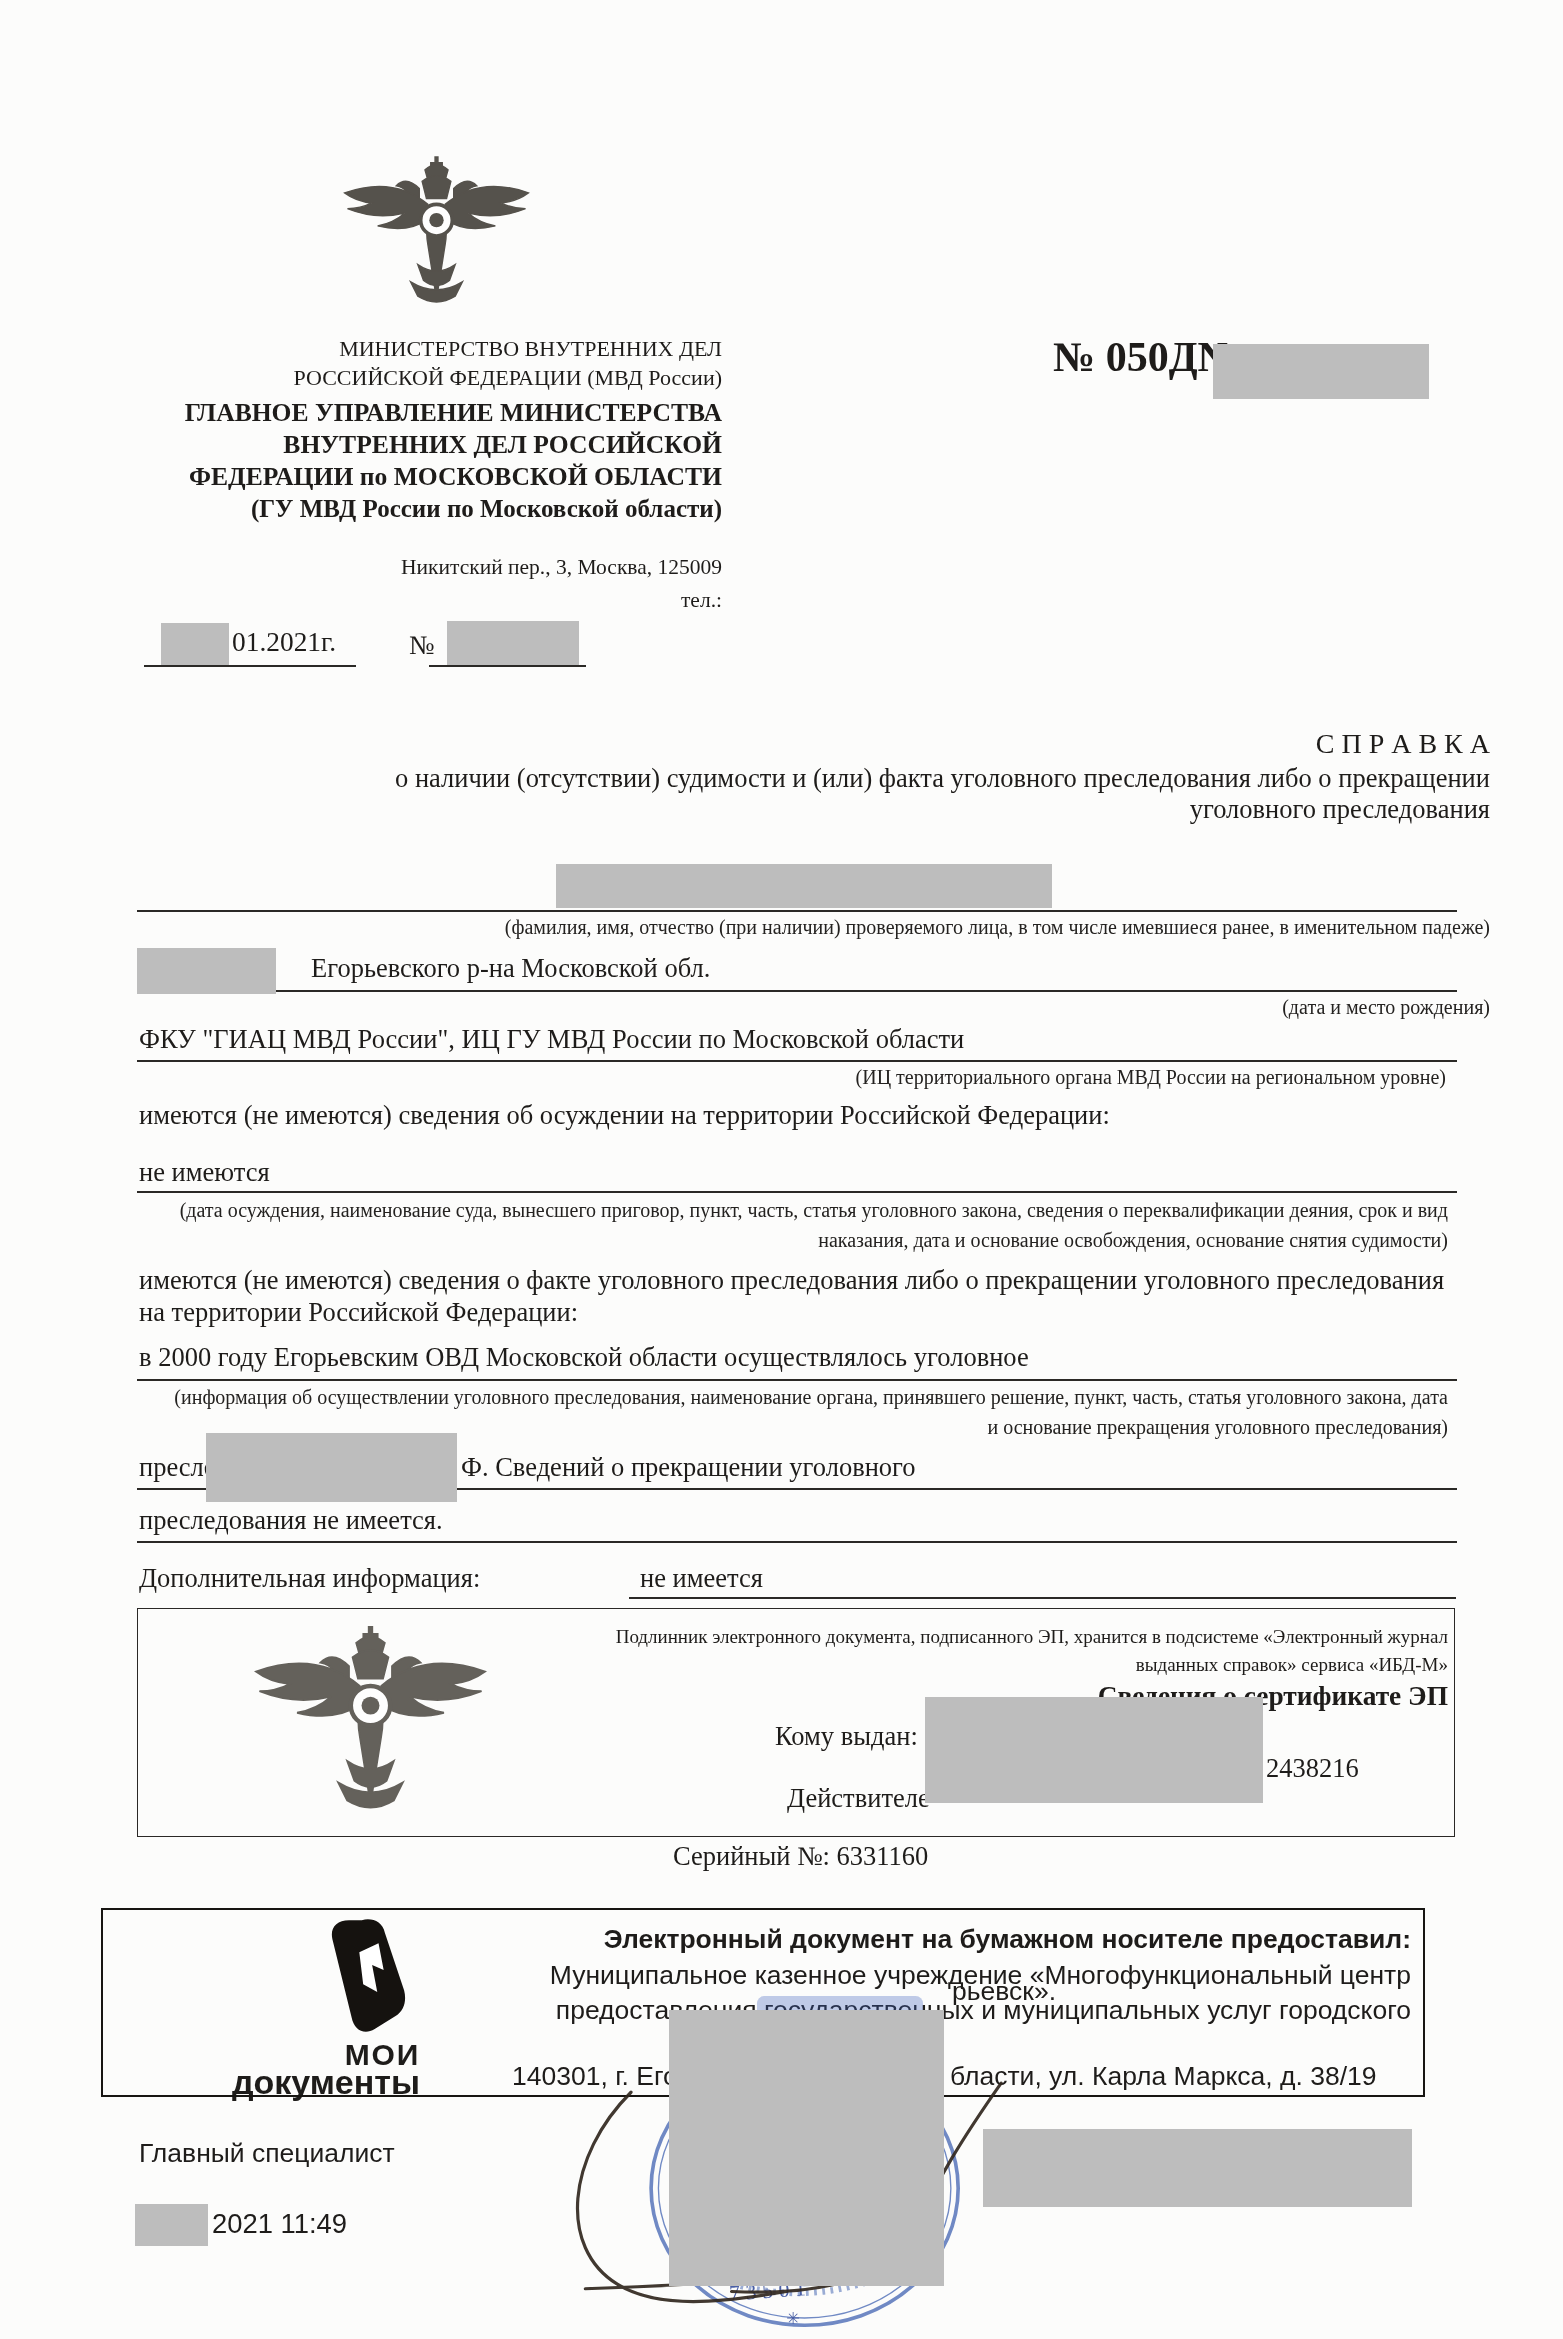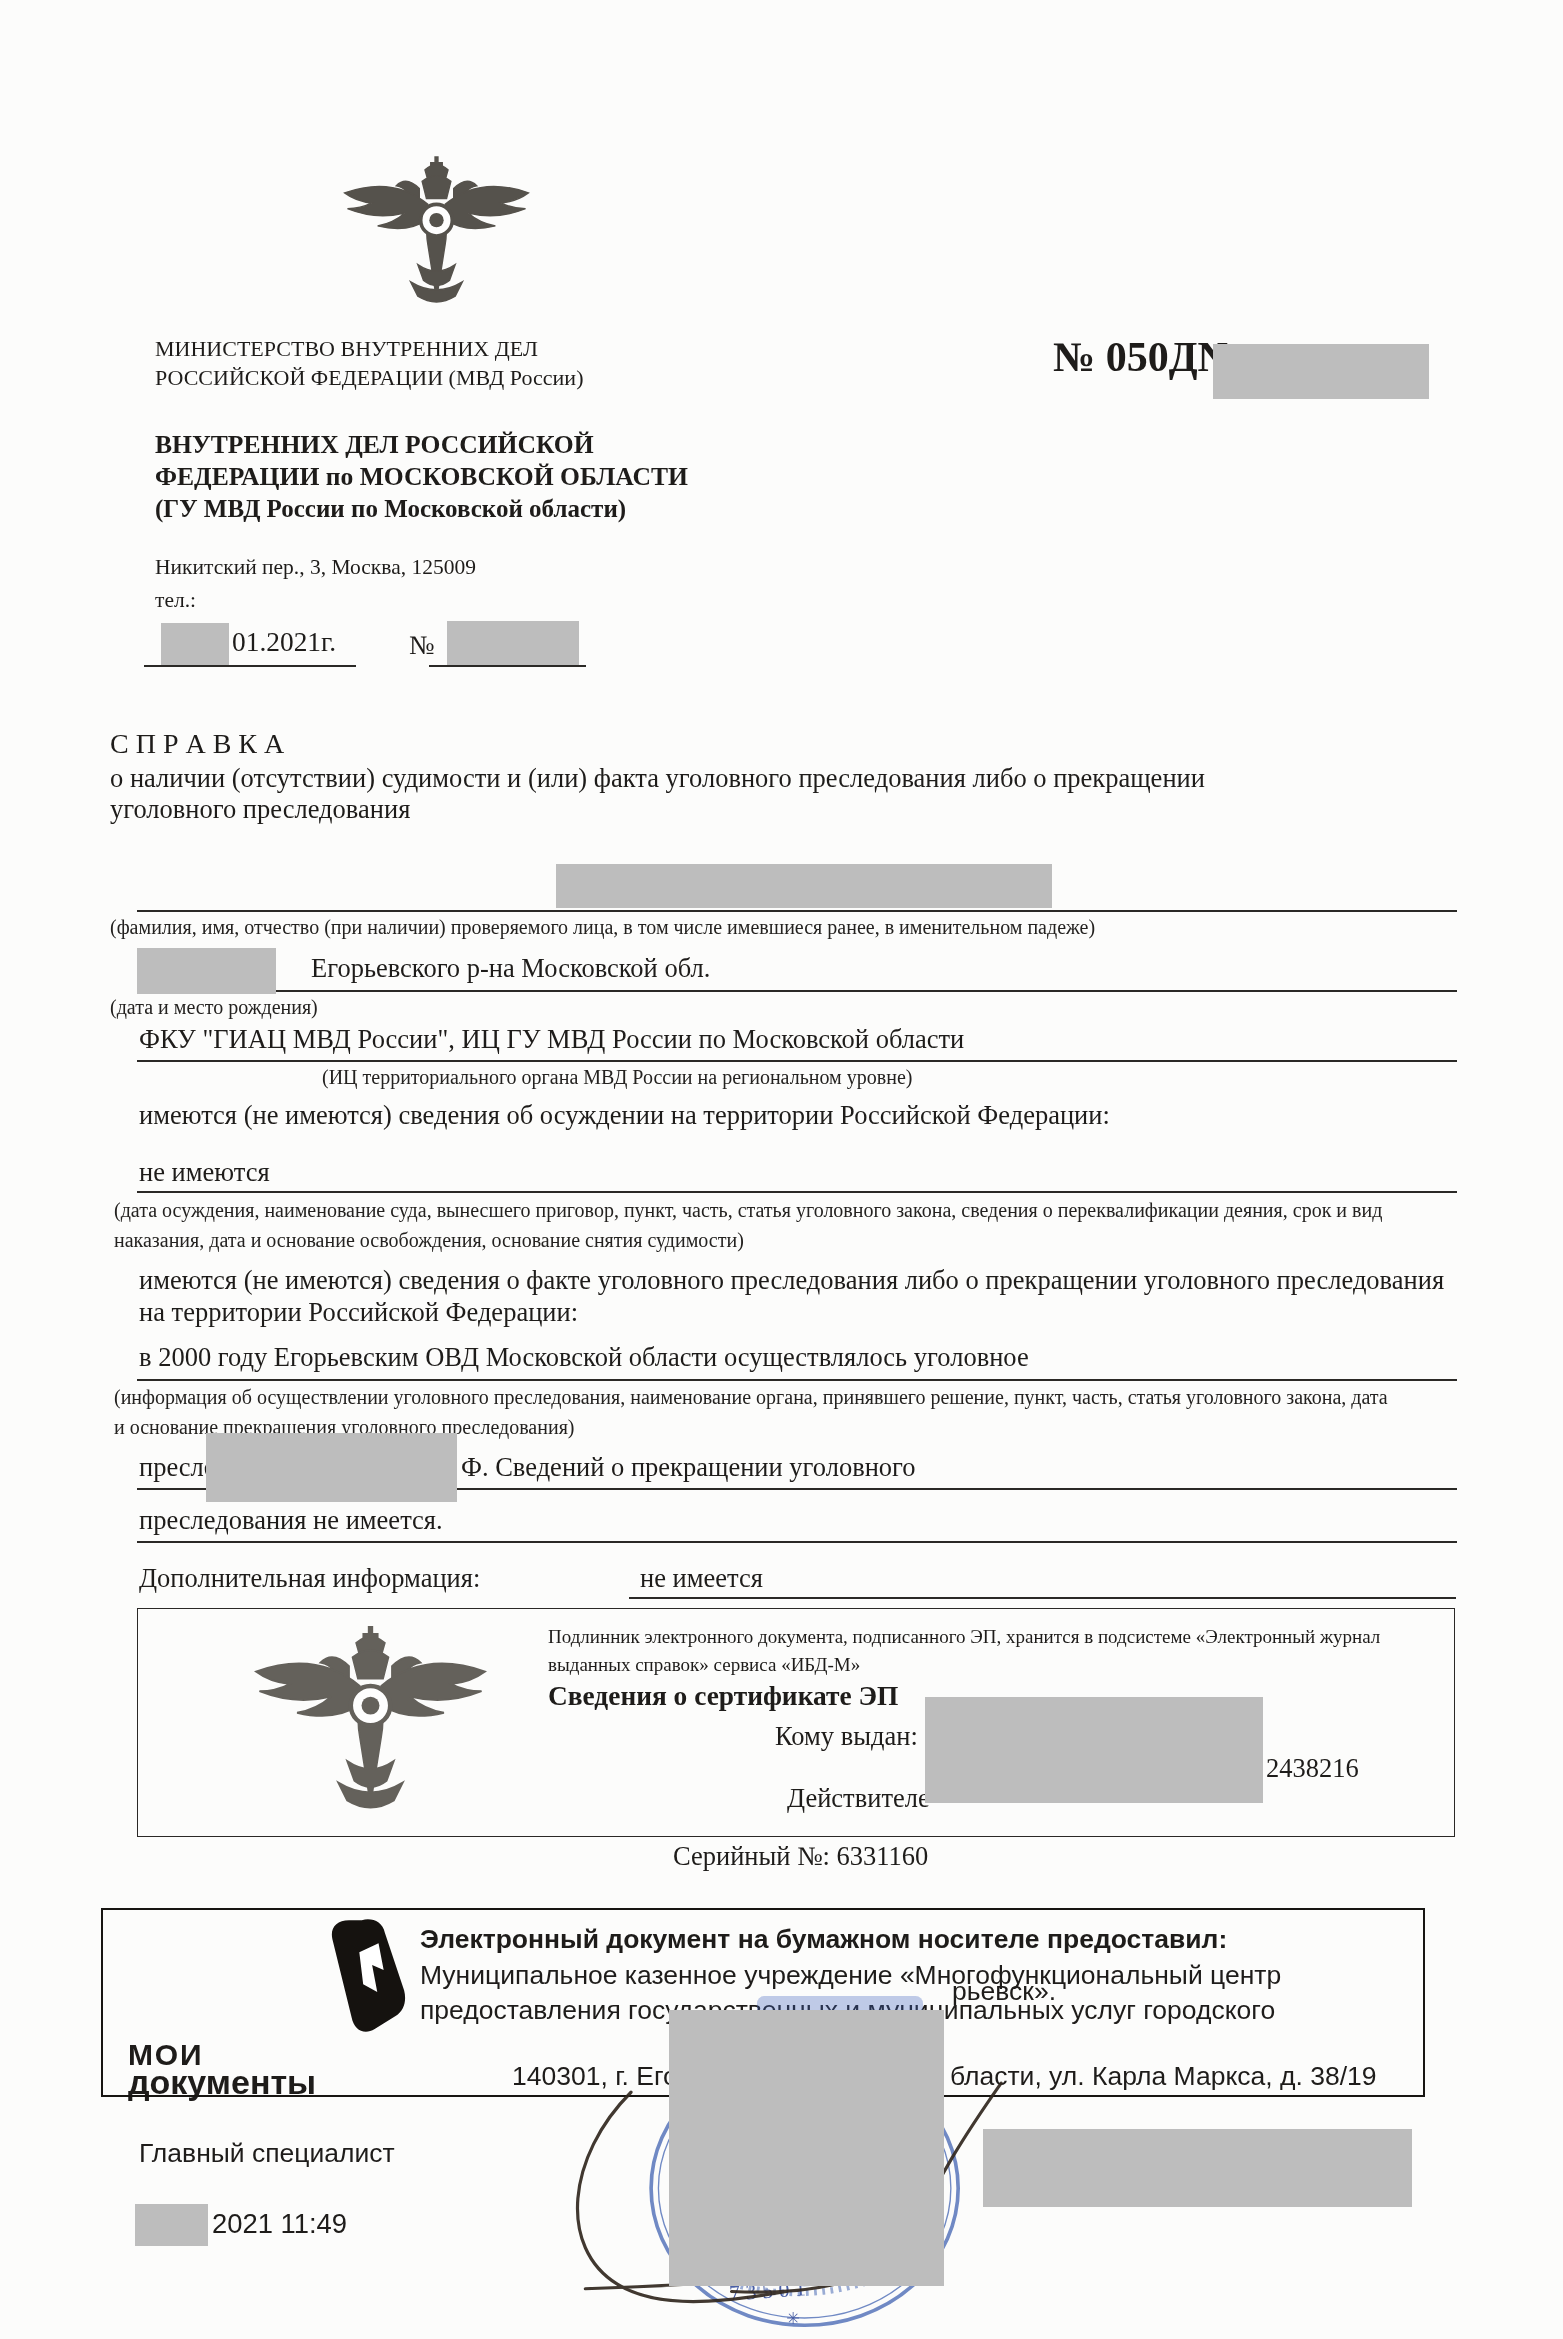--- a/index.html
+++ b/index.html
@@ -1,21 +1,21 @@
 <!DOCTYPE html>
 <html lang="ru" style="font-size:14.6px"><head>
 <meta charset="utf-8">
 <style>
   html,body{margin:0;padding:0;background:#e8e8e8;}
   .page{position:relative;width:1563px;height:2339px;background:#fcfcfb;overflow:hidden;
         font-family:"Liberation Serif","DejaVu Serif",serif;color:#1e1c1a;}
   .abs{position:absolute;white-space:nowrap;}
   .sans{font-family:"Liberation Sans","DejaVu Sans",sans-serif;}
   .b{font-weight:bold;}
-  .ctr{text-align:left;}
+  .ctr{text-align:right;}
   .cap{font-size:20px;color:#242220;}
   .body-t{font-size:26.5px;}
   .uline{position:absolute;height:1.8px;background:#2b2926;}
   .redact{position:absolute;background:#bdbdbd;z-index:30;}
   .boxborder{position:absolute;border:1.8px solid #2a2826;background:transparent;z-index:5;}
   .mfcborder{border-width:2.7px;border-color:#171512;}
   .z10{z-index:10;}
   .z20{z-index:20;}
   svg.icon{position:absolute;}
   .hdr-sm{font-size:22px;}
@@ -51,20 +51,21 @@
       </symbol>
     </defs>
   </svg>
 
   <svg class="icon" style="left:336px;top:144px;width:201px;height:181px;opacity:.88" viewBox="0 0 140 110">
     <use href="#eagle"></use>
   </svg>
 
   <div class="abs ctr hdr-sm" style="left:155px;top:336px;width:567px">МИНИСТЕРСТВО ВНУТРЕННИХ ДЕЛ</div>
   <div class="abs ctr hdr-sm" style="left:155px;top:365px;width:567px">РОССИЙСКОЙ ФЕДЕРАЦИИ (МВД России)</div>
+  <div class="abs ctr hdr-b" style="left:155px;top:398px;width:567px">ГЛАВНОЕ УПРАВЛЕНИЕ МИНИСТЕРСТВА</div>
   <div class="abs ctr hdr-b" style="left:155px;top:430px;width:567px">ВНУТРЕННИХ ДЕЛ РОССИЙСКОЙ</div>
   <div class="abs ctr hdr-b" style="left:155px;top:462px;width:567px">ФЕДЕРАЦИИ по МОСКОВСКОЙ ОБЛАСТИ</div>
   <div class="abs ctr hdr-b" style="left:155px;top:495px;width:567px;font-size:25px">(ГУ МВД России по Московской области)</div>
 
   <div class="abs b" style="left:1053px;top:333px;font-size:42px">№ 050ДN</div>
   <div class="redact" style="left:1213px;top:344px;width:216px;height:55px"></div>
 
   <div class="abs ctr" style="left:155px;top:555px;width:567px;font-size:21.5px">Никитский пер., 3, Москва, 125009</div>
   <div class="abs ctr" style="left:155px;top:588px;width:567px;font-size:21.5px">тел.:</div>
 

